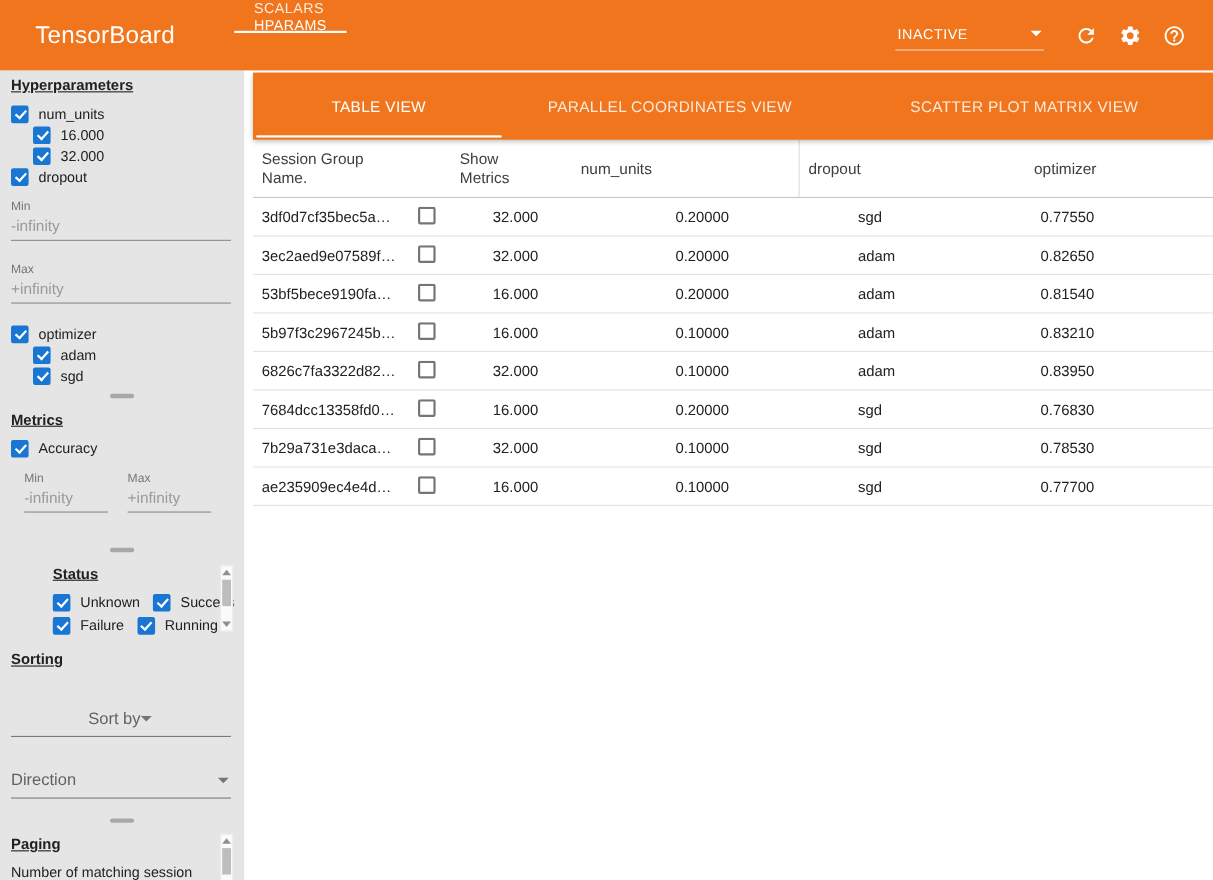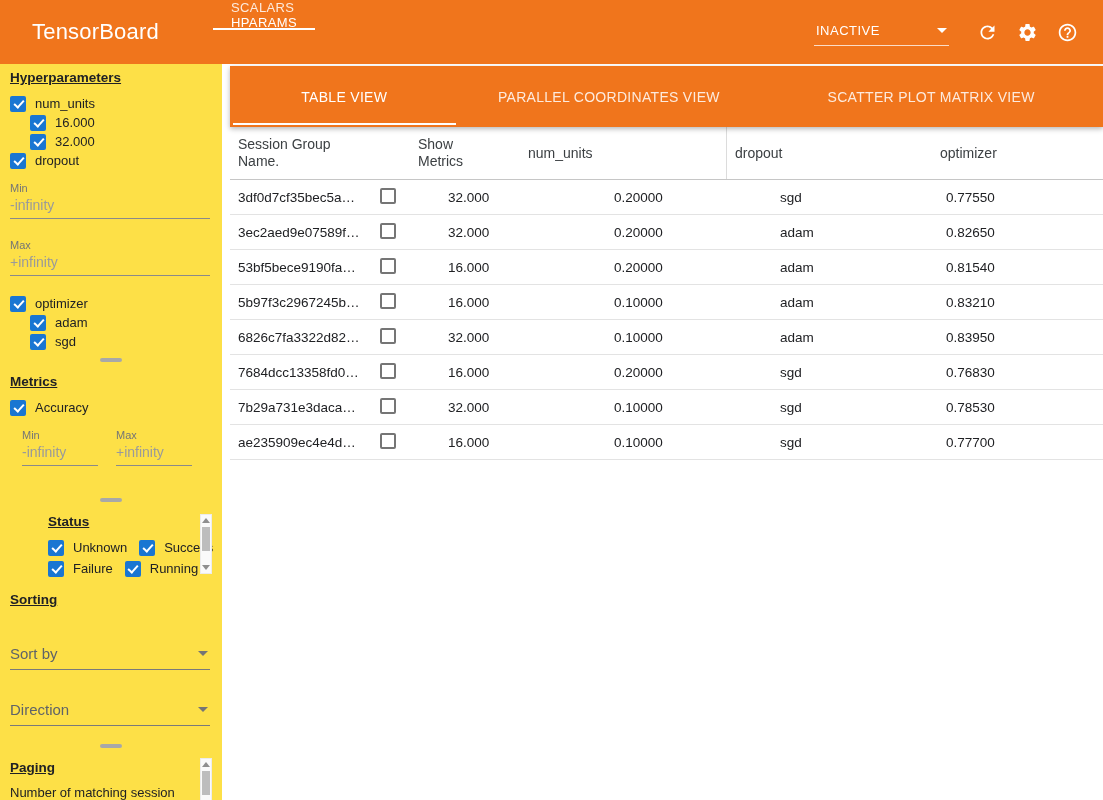--- a/index.html
+++ b/index.html
@@ -13,21 +13,21 @@
   .nav-tab { color:rgba(255,255,255,0.85); font-size:13px; font-weight:500; letter-spacing:0.4px; padding:0 26px; display:flex; align-items:center; position:relative; cursor:pointer; }
   .nav-tab.active { color:#fff; }
   .nav-tab.active::after { content:''; position:absolute; left:8px; right:8px; bottom:0; height:2px; background:#fff; }
   .header-right { margin-left:auto; display:flex; align-items:center; gap:16px; padding-right:24px; }
   .status-select { width:135px; display:flex; align-items:center; justify-content:space-between; color:#fff; font-size:13px; letter-spacing:0.5px; border-bottom:1px solid rgba(255,255,255,0.75); padding:4px 2px 7px 2px; margin-right:10px; cursor:pointer; }
   .caret-white { width:0; height:0; border-left:5px solid transparent; border-right:5px solid transparent; border-top:5px solid #fff; }
   .hicon { width:24px; height:24px; display:flex; align-items:center; justify-content:center; cursor:pointer; }
   .hicon svg { width:21px; height:21px; fill:#fff; }
 
   
-  .sidebar { position:absolute; top:64px; left:0; width:222px; bottom:0; background:#fde047; overflow:hidden; }
+  .sidebar { position:absolute; top:64px; left:0; width:222px; bottom:0; background:#e5e5e5; overflow:hidden; }
   .section { padding:6px 10px 0 10px; position:relative; }
   .section h3 { font-size:13.5px; font-weight:700; text-decoration:underline; color:#202124; height:18px; }
   .cbrow { display:flex; align-items:center; height:19px; font-size:13px; color:#202124; cursor:pointer; }
   .cbrow .lbl { margin-left:9px; }
   .indent { margin-left:20px; }
   .cb { width:16px; height:16px; border:2px solid #616161; border-radius:2px; background:#f5f5f5; position:relative; flex:none; display:inline-block; }
   .cb.checked { background:#1976d2; border-color:#1976d2; }
   .cb.checked::after { content:''; position:absolute; left:3.5px; top:0px; width:4px; height:8px; border:solid #fff; border-width:0 2px 2px 0; transform:rotate(42deg); }
   .field-label { font-size:11px; color:#757575; margin-top:12px; }
   .field-input { display:block; width:200px; border:none; border-bottom:1px solid #8a8a8a; background:transparent; font-family:inherit; font-size:14px; color:#424242; padding:3px 0 5px 0; outline:none; }
@@ -179,21 +179,21 @@
     </div>
     <div class="vscroll" style="top:6px; height:60px;">
       <span class="sb-arrow-up"></span>
       <span class="sb-thumb"></span>
       <span class="sb-arrow-down"></span>
     </div>
   </div>
 
   <div class="section" style="height:158px; padding-top:12px;">
     <h3>Sorting</h3>
-    <div class="dropdown" style="margin-top:30px;">
+    <div class="dropdown" style="margin-top:30px;justify-content:center;">
       <span>Sort by</span>
       <span class="caret-gray"></span>
     </div>
     <div class="dropdown" style="margin-top:26px;">
       <span>Direction</span>
       <span class="caret-gray"></span>
     </div>
   </div>
 
   <div class="drag-handle"></div>

